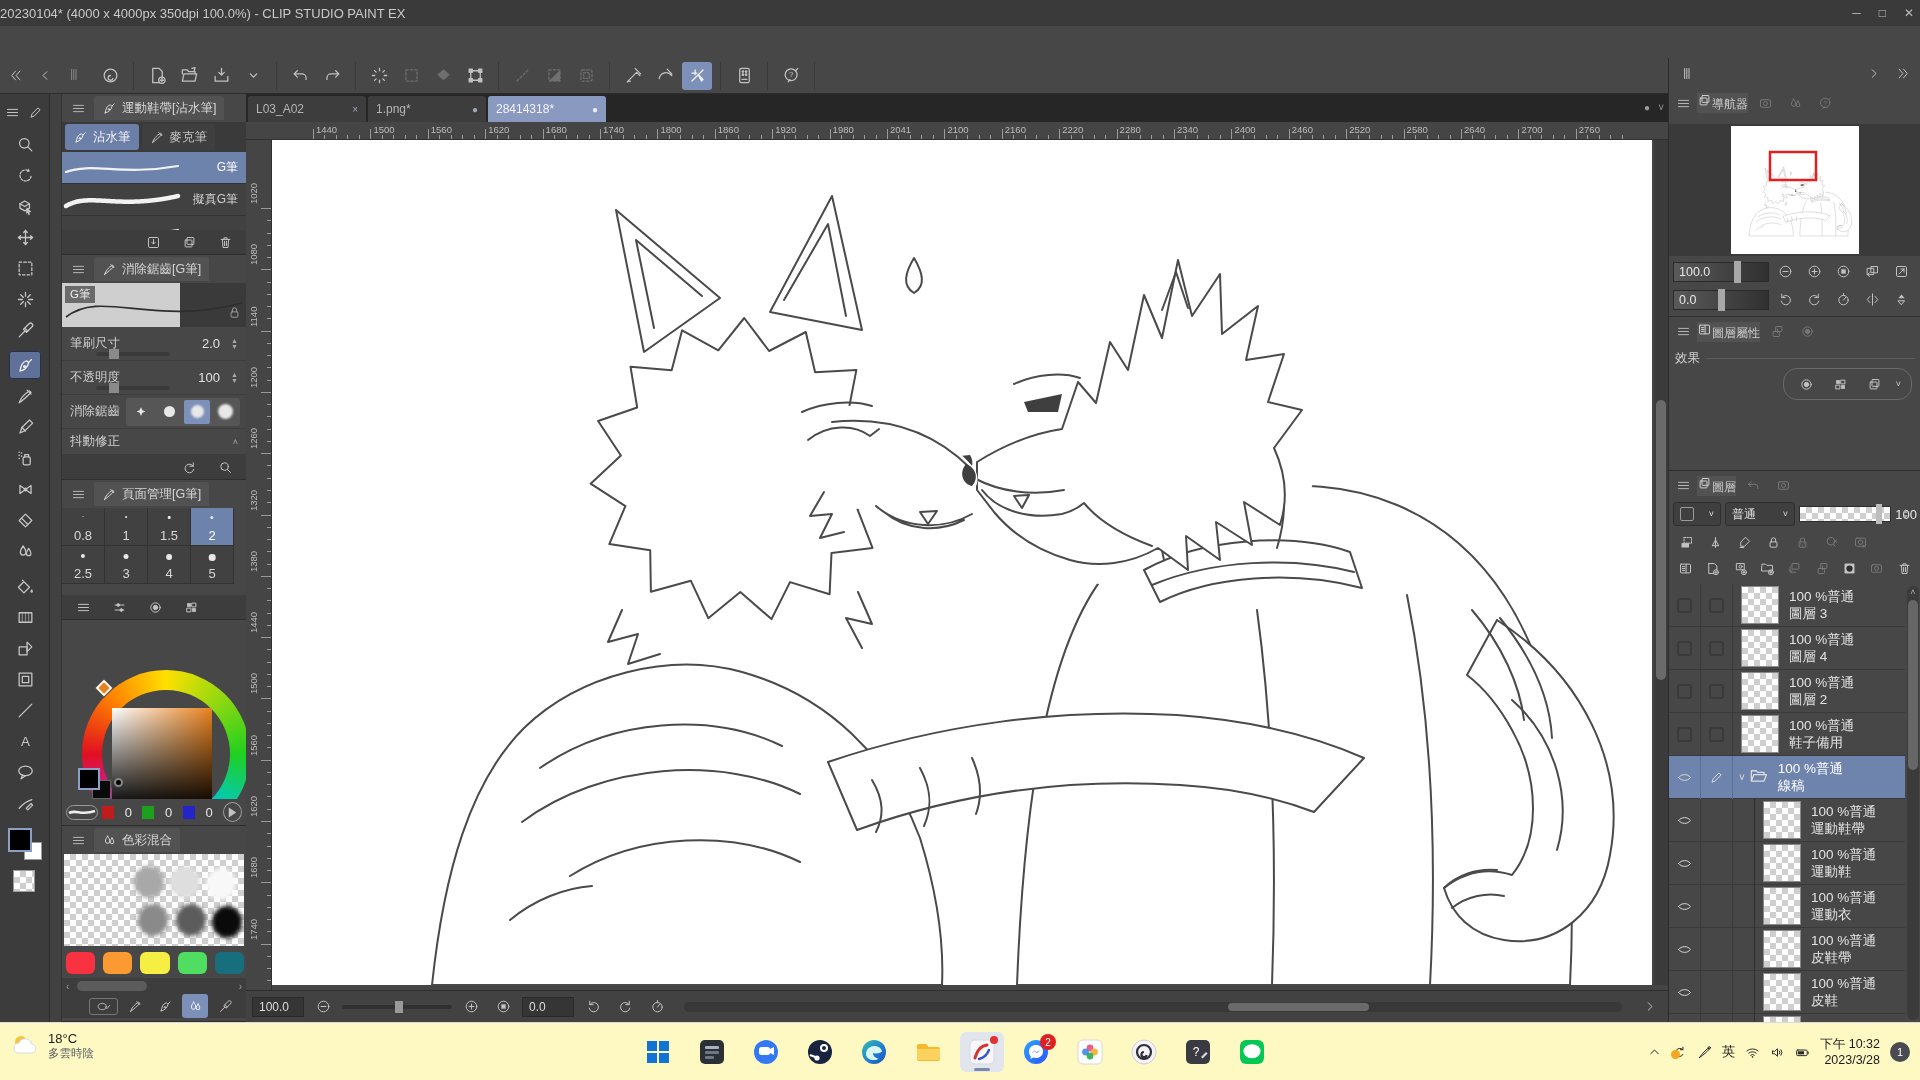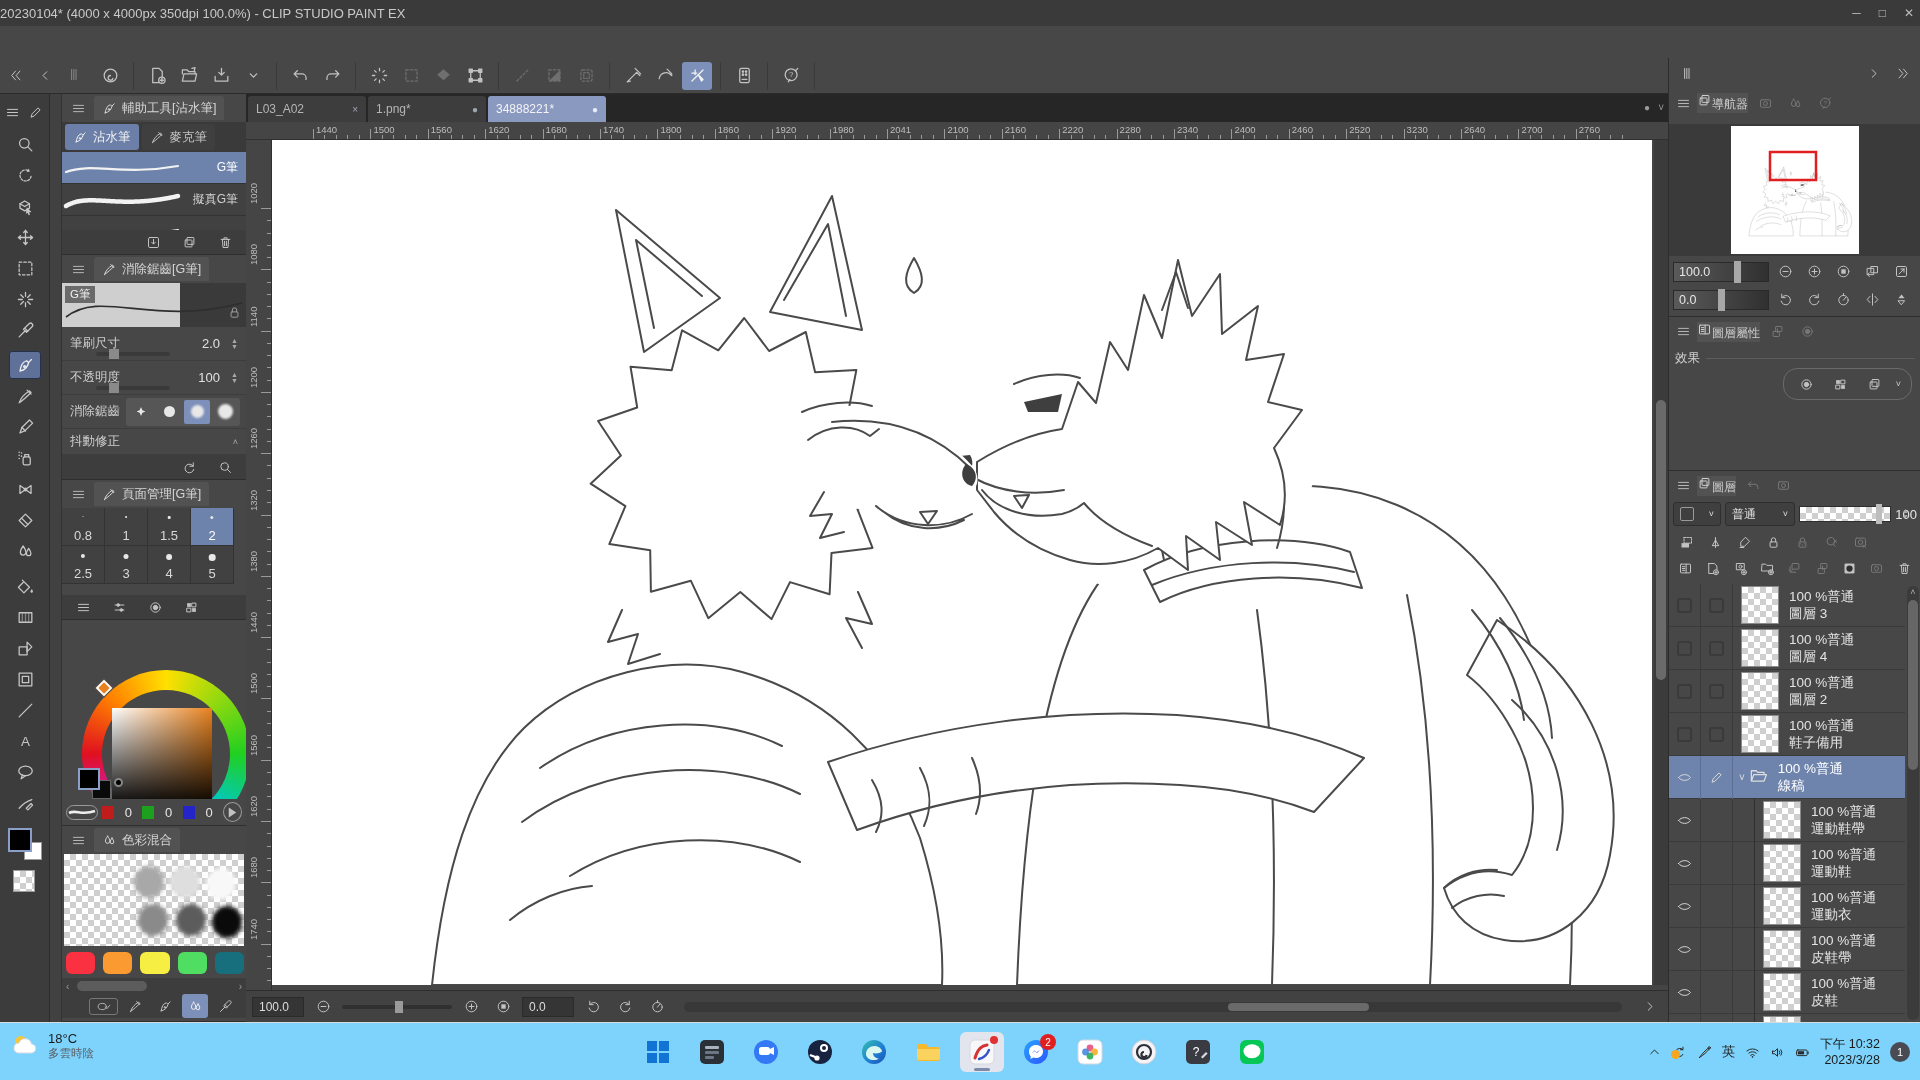--- a/index.html
+++ b/index.html
@@ -98,21 +98,21 @@
   .lcell{width:32px;height:43px;border-right:1px solid #3a3a3a;display:flex;align-items:center;justify-content:center;color:#d8d8d8;}
   .lrow.sel .lcell{border-color:#5b6f94;}
   .lbox{width:15px;height:15px;border:2px solid #3a3a3a;border-radius:3px;}
   .lthumb{width:38px;height:38px;border:1px solid #8a8a8a;margin-left:8px;flex:none;}
   .ltext{margin-left:10px;line-height:17px;font-size:13.5px;color:#e2e2e2;white-space:nowrap;}
   .lrow.sel .ltext{color:#fff;}
   .treeline{width:14px;height:43px;border-right:1.5px solid #2f2f2f;margin-left:8px;flex:none;}
   #lscroll{position:absolute;right:2px;width:12px;background:#3b3b3b;border-radius:6px;}
   #lscroll .thumb{position:absolute;left:1px;width:10px;border-radius:5px;background:#666;}
   
-  #taskbar{left:0;top:1022px;width:1920px;height:58px;background:#7dd3fc;border-top:1px solid #d8dae0;color:#1b1b1b;}
+  #taskbar{left:0;top:1022px;width:1920px;height:58px;background:#fef9c3;border-top:1px solid #d8dae0;color:#1b1b1b;}
   #weather{position:absolute;left:10px;top:8px;display:flex;align-items:center;gap:8px;}
   #weather .wt1{font-size:13px;color:#1b1b1b;}
   #weather .wt2{font-size:11.5px;color:#5a5e66;text-align:center;}
   .appbtn{position:absolute;top:9px;width:44px;height:40px;border-radius:6px;display:flex;align-items:center;justify-content:center;}
   .appbtn.active{background:#e2e5ee;}
   .appbtn .indicator{position:absolute;bottom:1px;left:50%;transform:translateX(-50%);width:16px;height:3px;border-radius:2px;background:#7a8aa8;}
   .badge{position:absolute;top:2px;right:2px;min-width:16px;height:16px;border-radius:8px;background:#e02020;color:#fff;font-size:10px;display:flex;align-items:center;justify-content:center;padding:0 3px;}
   .reddot{position:absolute;top:4px;right:6px;width:8px;height:8px;border-radius:50%;background:#e03030;}
   #tray{position:absolute;right:0;top:0;height:58px;display:flex;align-items:center;gap:10px;padding-right:10px;color:#2a2a2a;}
   #clock{text-align:right;font-size:12.5px;line-height:16px;color:#1b1b1b;}
@@ -293,21 +293,21 @@
   <div id="tabbar" class="abs">
       <div class="doctab">
         <span>L03_A02</span>
         <span class="mark">×</span>
       </div>
       <div class="doctab">
         <span>1.png*</span>
         <span class="mark">●</span>
       </div>
       <div class="doctab active">
-        <span>34888221*</span>
+        <span>28414318*</span>
         <span class="mark">●</span>
       </div>
       <div id="tabbar-end">
         <span>●</span>
         <span>˅</span>
       </div>
     </div>
   <div id="toolstrip" class="abs">
       <div class="tool" style="top:4px;left:2px;width:20px;">
         <svg class="ic small" viewBox="0 0 24 24" fill="none" stroke="currentColor" stroke-width="1.6" stroke-linecap="round" stroke-linejoin="round">
@@ -460,21 +460,21 @@
             <svg class="ic small" viewBox="0 0 24 24" fill="none" stroke="currentColor" stroke-width="1.6" stroke-linecap="round" stroke-linejoin="round">
               <path d="M4 7h16M4 12h16M4 17h16"></path>
             </svg>
           </span>
           <span class="htab">
             <svg class="ic small" viewBox="0 0 24 24" fill="none" stroke="currentColor" stroke-width="1.6" stroke-linecap="round" stroke-linejoin="round">
               <path d="M5 19c6-1.2 9.5-4.5 11-10.5L13.5 6C7.5 7.5 6.2 13 5 19z"></path>
               <circle cx="10.8" cy="13.2" r="1.1"></circle>
               <path d="M16 8l3.5-3.5"></path>
             </svg>
-            <span>輔助工具[沾水筆]</span>
+            <span>運動鞋帶[沾水筆]</span>
           </span>
         </div>
         <div style="display:flex;gap:3px;padding:2px 3px;background:#3a3a3a;">
           <span class="subtab active">
             <svg class="ic small" viewBox="0 0 24 24" fill="none" stroke="currentColor" stroke-width="1.6" stroke-linecap="round" stroke-linejoin="round">
               <path d="M5 19c6-1.2 9.5-4.5 11-10.5L13.5 6C7.5 7.5 6.2 13 5 19z"></path>
               <circle cx="10.8" cy="13.2" r="1.1"></circle>
               <path d="M16 8l3.5-3.5"></path>
             </svg>
             <span>沾水筆</span>
@@ -885,21 +885,21 @@
         <span class="tickv" style="left:1054.28px;bottom:0;width:1px;height:4px;"></span>
         <span class="tickv" style="left:1065.76px;bottom:0;width:1px;height:4px;"></span>
         <span class="tickv" style="left:1077.24px;bottom:0;width:1px;height:4px;"></span>
         <span class="tickv" style="left:1088.72px;bottom:0;width:1px;height:4px;"></span>
         <span style="position:absolute;left:1103.2px;top:2px;">2520</span>
         <span class="tickv" style="left:1100.2px;bottom:0;width:1px;height:10px;"></span>
         <span class="tickv" style="left:1111.68px;bottom:0;width:1px;height:4px;"></span>
         <span class="tickv" style="left:1123.16px;bottom:0;width:1px;height:4px;"></span>
         <span class="tickv" style="left:1134.64px;bottom:0;width:1px;height:4px;"></span>
         <span class="tickv" style="left:1146.1200000000001px;bottom:0;width:1px;height:4px;"></span>
-        <span style="position:absolute;left:1160.6px;top:2px;">3230</span>
+        <span style="position:absolute;left:1160.6px;top:2px;">2580</span>
         <span class="tickv" style="left:1157.6px;bottom:0;width:1px;height:10px;"></span>
         <span class="tickv" style="left:1169.08px;bottom:0;width:1px;height:4px;"></span>
         <span class="tickv" style="left:1180.56px;bottom:0;width:1px;height:4px;"></span>
         <span class="tickv" style="left:1192.04px;bottom:0;width:1px;height:4px;"></span>
         <span class="tickv" style="left:1203.52px;bottom:0;width:1px;height:4px;"></span>
         <span style="position:absolute;left:1218px;top:2px;">2640</span>
         <span class="tickv" style="left:1215px;bottom:0;width:1px;height:10px;"></span>
         <span class="tickv" style="left:1226.48px;bottom:0;width:1px;height:4px;"></span>
         <span class="tickv" style="left:1237.96px;bottom:0;width:1px;height:4px;"></span>
         <span class="tickv" style="left:1249.44px;bottom:0;width:1px;height:4px;"></span>

